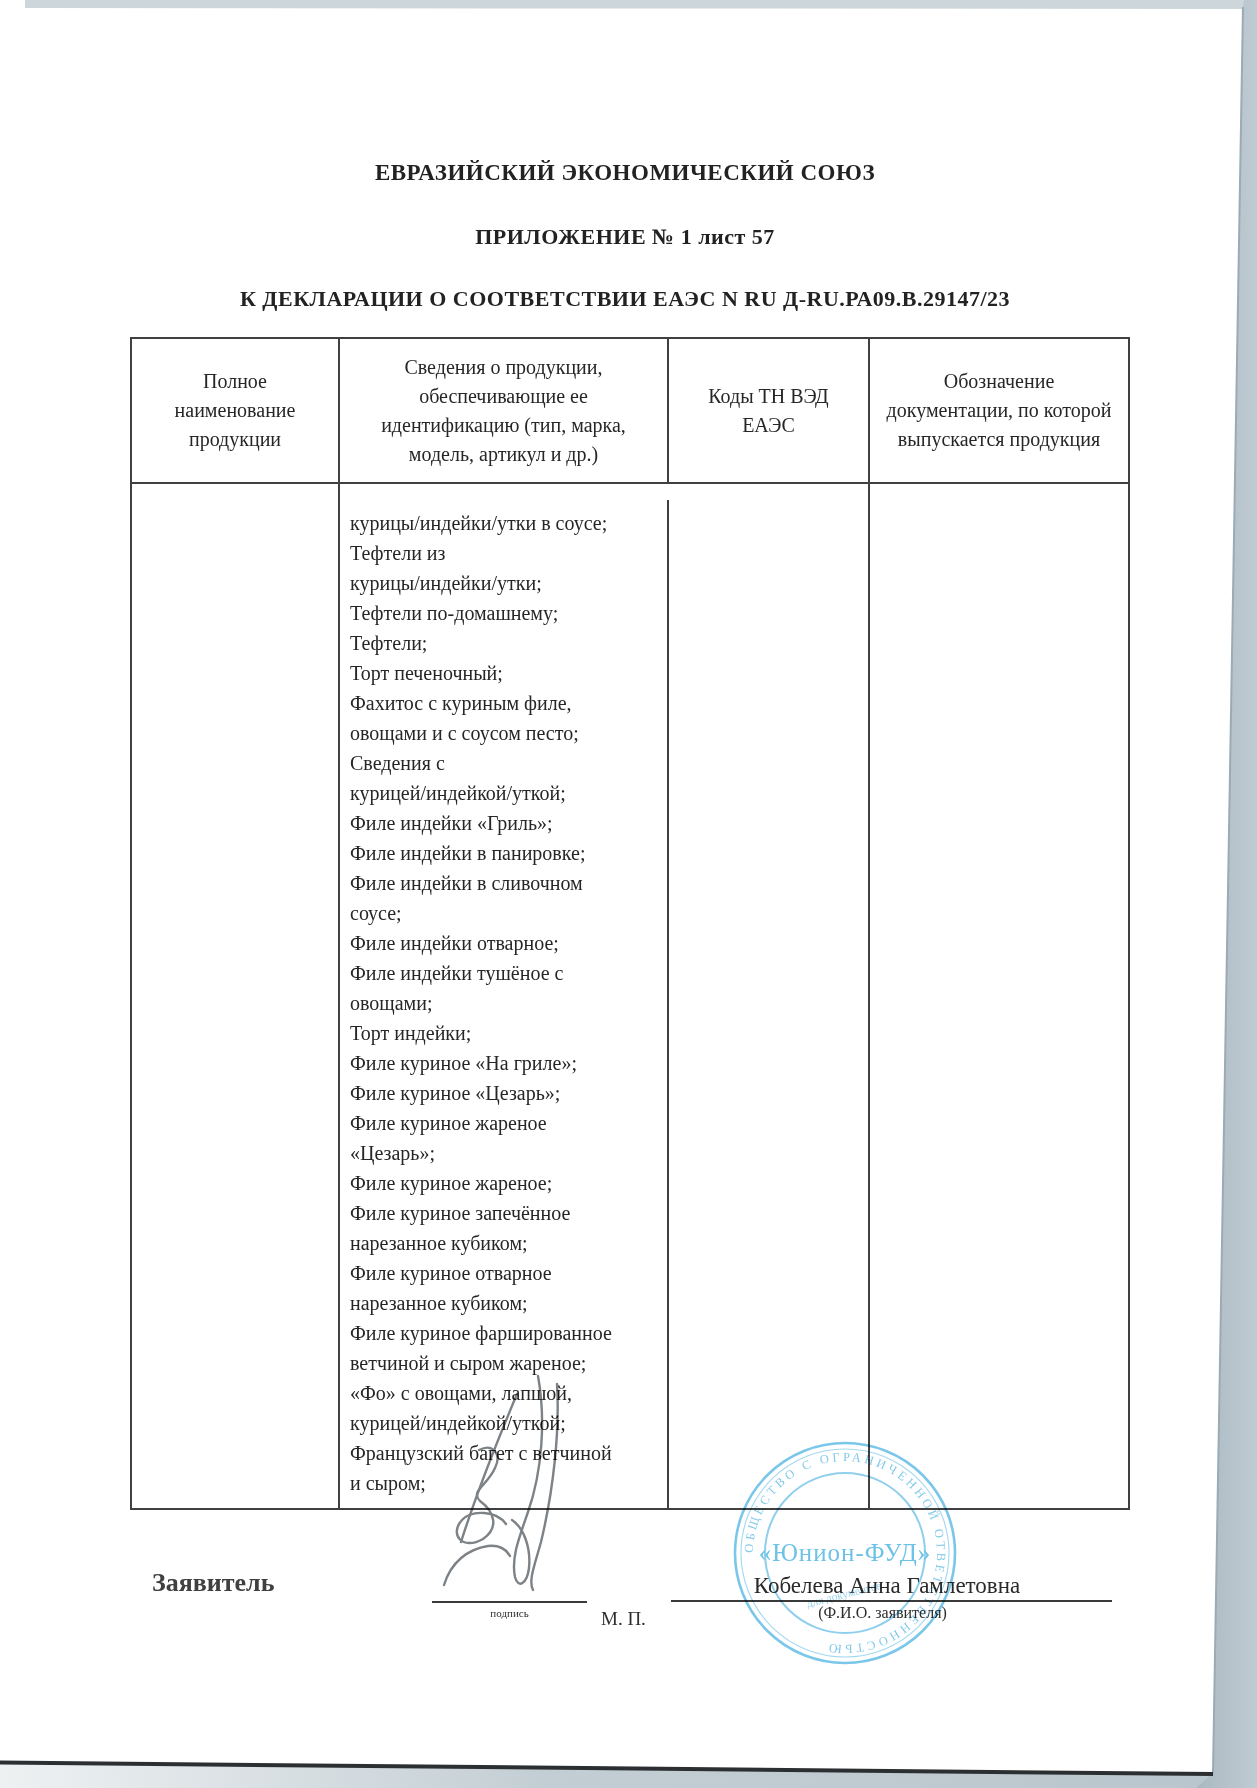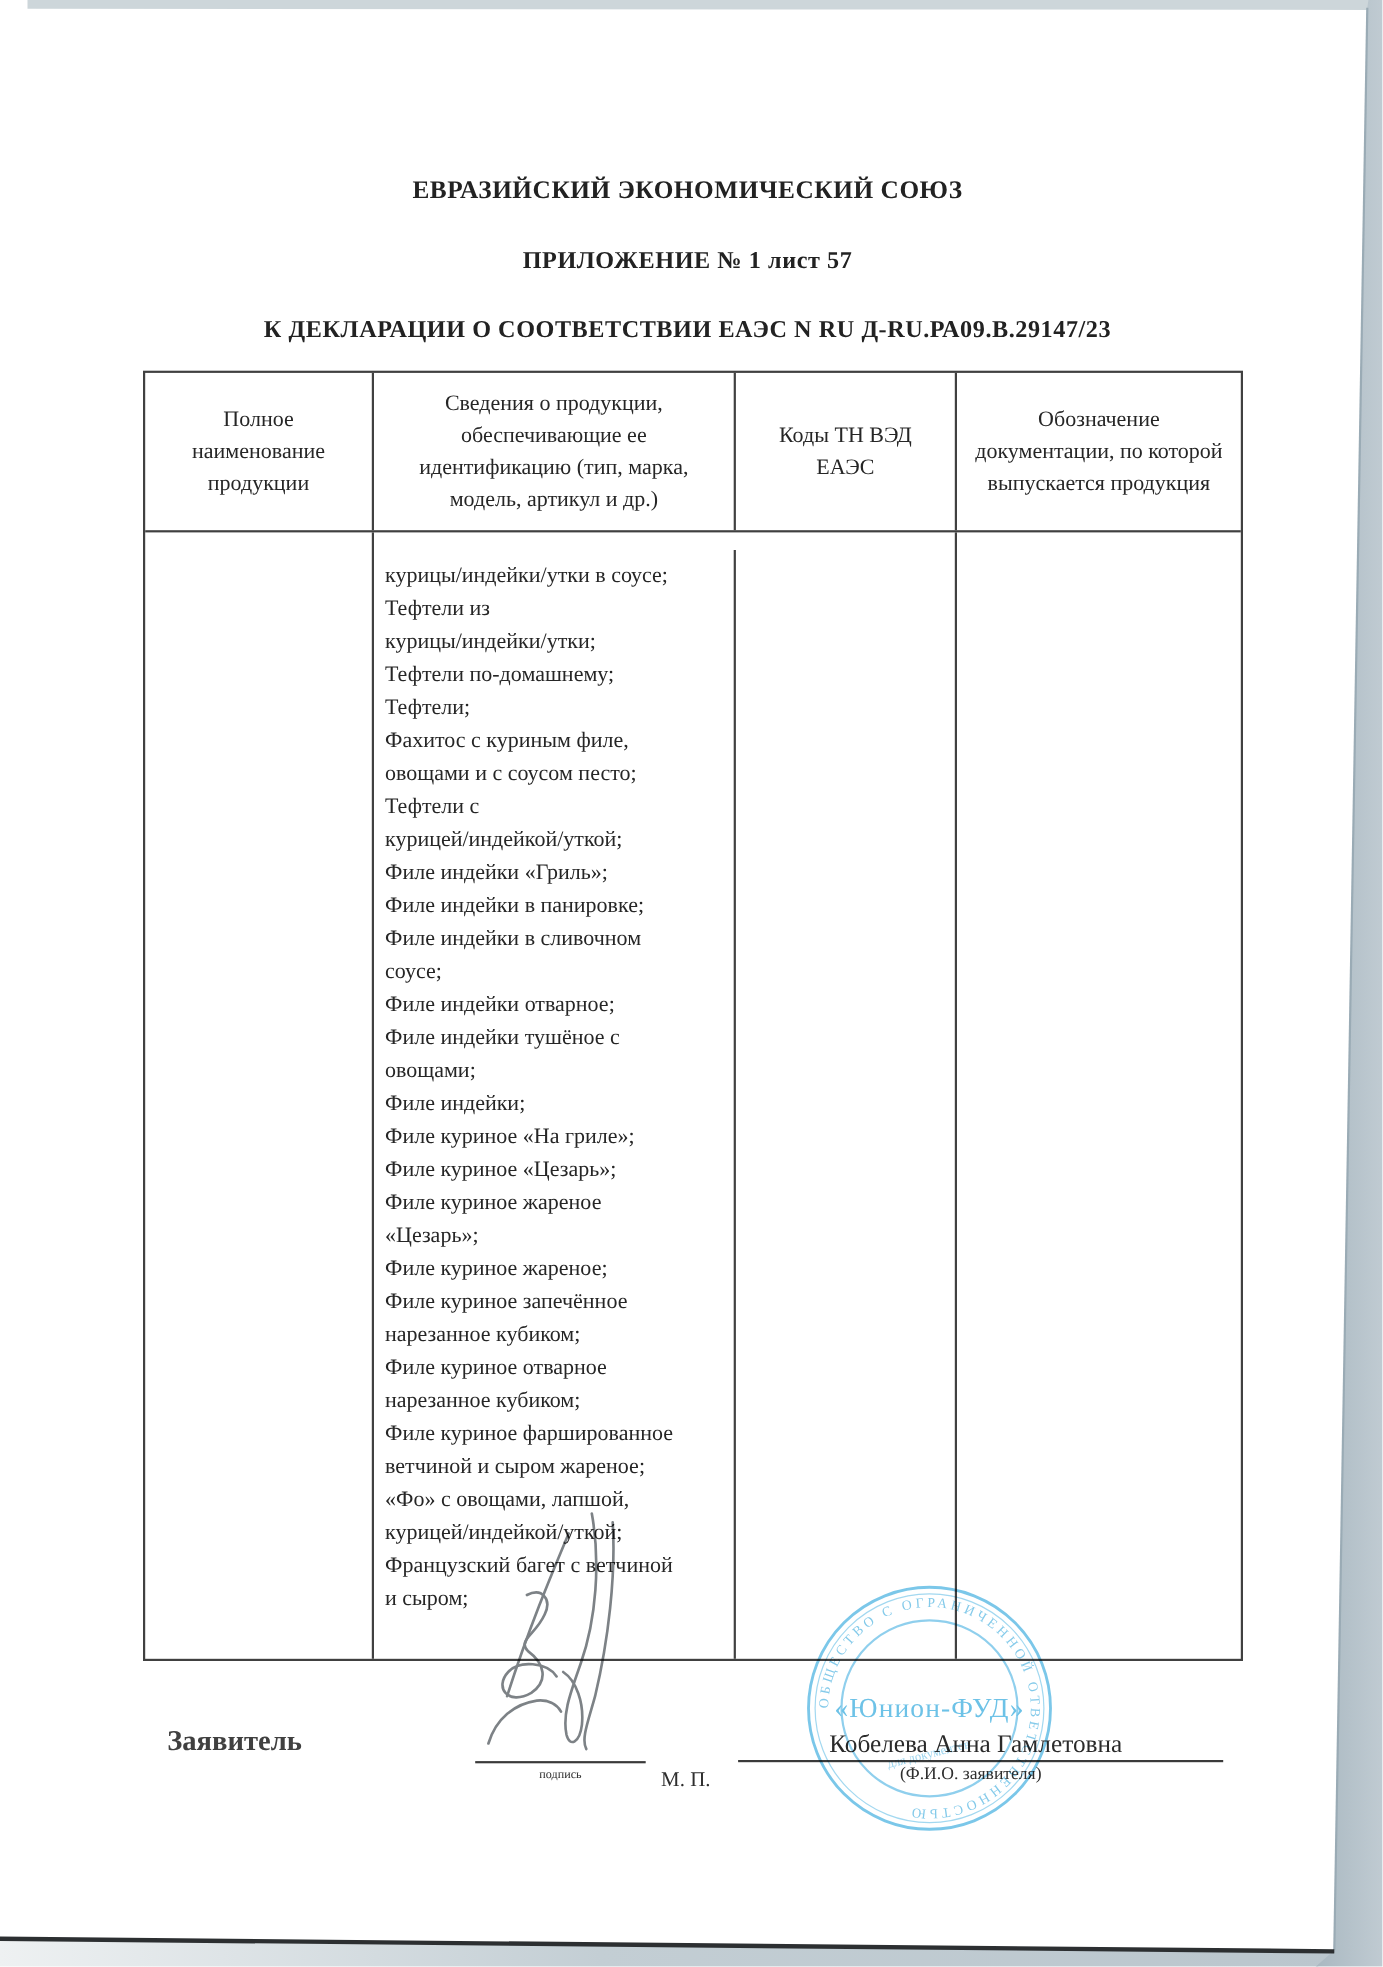--- a/index.html
+++ b/index.html
@@ -74,32 +74,33 @@
     <div class="th">Обозначение документации, по которой выпускается продукция</div>
   </div>
   <div class="t-body">
     <div class="td"></div>
     <div class="td products">
         <div class="product-line">курицы/индейки/утки в соусе;</div>
         <div class="product-line">Тефтели из</div>
         <div class="product-line">курицы/индейки/утки;</div>
         <div class="product-line">Тефтели по-домашнему;</div>
         <div class="product-line">Тефтели;</div>
+        <div class="product-line">Торт печеночный;</div>
         <div class="product-line">Фахитос с куриным филе,</div>
         <div class="product-line">овощами и с соусом песто;</div>
-        <div class="product-line">Тефтели с</div>
+        <div class="product-line">Сведения с</div>
         <div class="product-line">курицей/индейкой/уткой;</div>
         <div class="product-line">Филе индейки «Гриль»;</div>
         <div class="product-line">Филе индейки в панировке;</div>
         <div class="product-line">Филе индейки в сливочном</div>
         <div class="product-line">соусе;</div>
         <div class="product-line">Филе индейки отварное;</div>
         <div class="product-line">Филе индейки тушёное с</div>
         <div class="product-line">овощами;</div>
-        <div class="product-line">Филе индейки;</div>
+        <div class="product-line">Торт индейки;</div>
         <div class="product-line">Филе куриное «На гриле»;</div>
         <div class="product-line">Филе куриное «Цезарь»;</div>
         <div class="product-line">Филе куриное жареное</div>
         <div class="product-line">«Цезарь»;</div>
         <div class="product-line">Филе куриное жареное;</div>
         <div class="product-line">Филе куриное запечённое</div>
         <div class="product-line">нарезанное кубиком;</div>
         <div class="product-line">Филе куриное отварное</div>
         <div class="product-line">нарезанное кубиком;</div>
         <div class="product-line">Филе куриное фаршированное</div>

